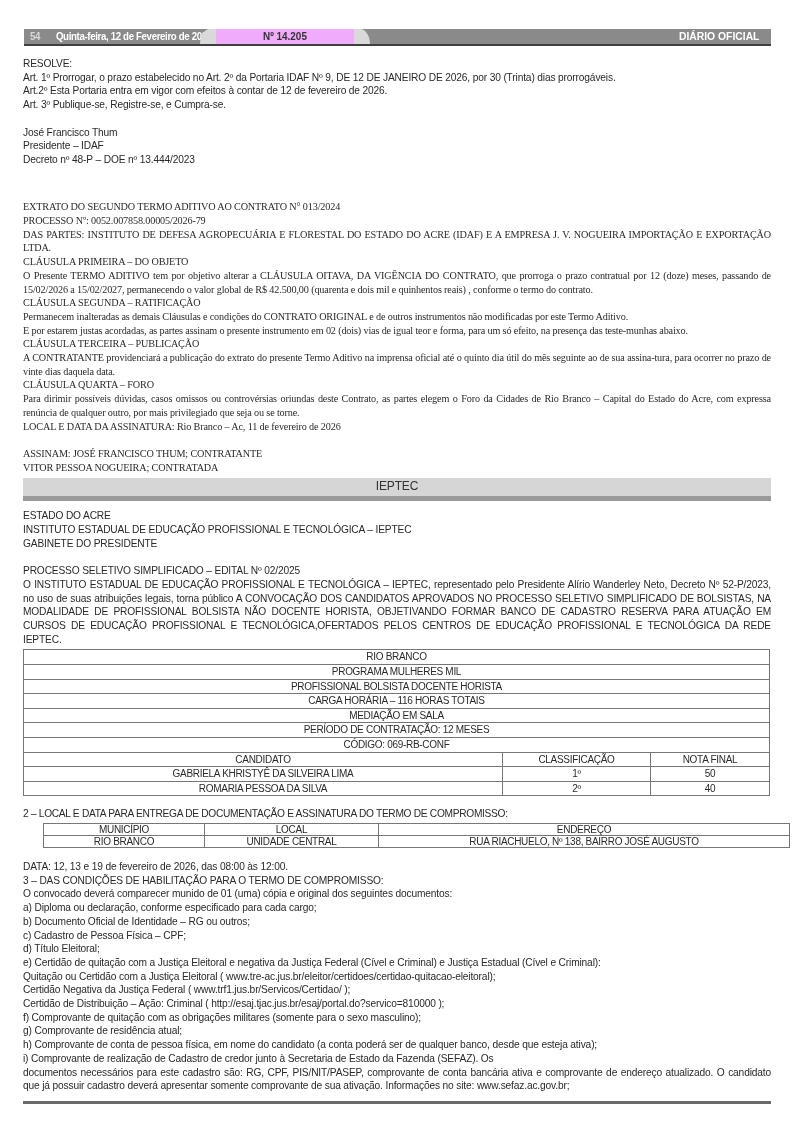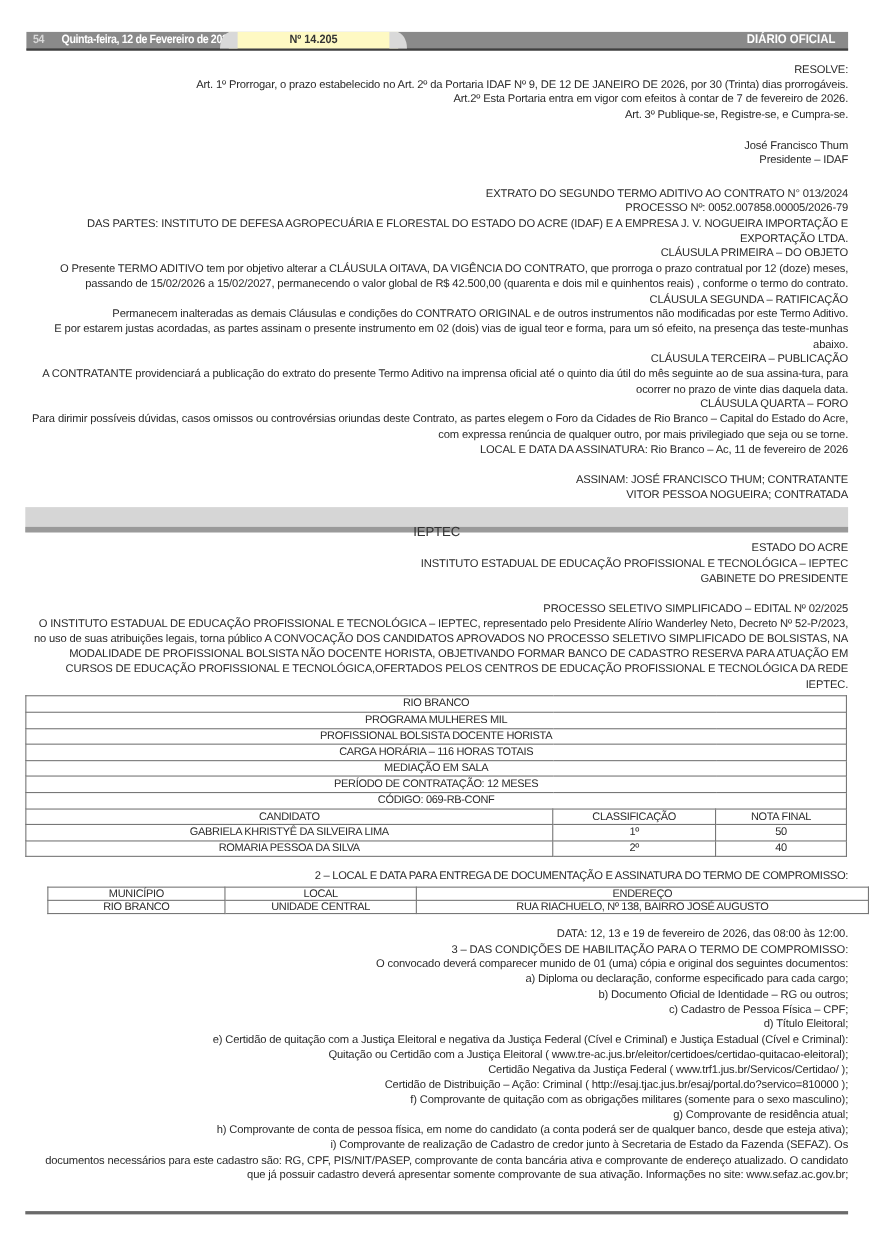--- a/index.html
+++ b/index.html
@@ -12,21 +12,21 @@
     background: #8a8a8a; border-bottom: 2px solid #3f3f3f;
   }
   .header .left {
     position: absolute; left: 6px; top: 1px; font-size: 11px; font-weight: bold;
     color: #ffffff; letter-spacing: -0.4px; font-family: "Liberation Sans", sans-serif;
     transform: scaleX(0.88); transform-origin: left center; white-space: nowrap;
   }
   .header .left .pg { color: #d8d8d8; margin-right: 18px; }
   .header .mid {
     position: absolute; left: 184px; top: 0; width: 154px; height: 15px;
-    background: #fef9c3; border-radius: 0 0 0 0;
+    background: #f0abfc; border-radius: 0 0 0 0;
   }
   .header .mid::before {
     content: ""; position: absolute; left: -8px; top: 0; width: 16px; height: 15px;
     background: #d9d9d9; border-top-left-radius: 10px 15px;
   }
   .header .mid::after {
     content: ""; position: absolute; right: -8px; top: 0; width: 16px; height: 15px;
     background: #d9d9d9; border-top-right-radius: 10px 15px;
   }
   .header .num {
@@ -34,29 +34,29 @@
     font-size: 11px; font-weight: bold; color: #333; transform: scaleX(0.9);
   }
   .header .right {
     position: absolute; right: 12px; top: 1px; font-size: 11.5px; font-weight: bold;
     color: #ffffff; transform: scaleX(0.9); transform-origin: right center;
   }
   .content {
     position: absolute; left: 23px; top: 57px; width: 748px;
     font-size: 10.2px; line-height: 13.7px; letter-spacing: -0.15px;
   }
-  .content p { margin: 0; text-align: right; }
+  .content p { margin: 0; }
   .j { text-align: justify; }
   .gap { height: 13.7px; }
   .section-band {
     margin: 4px 0 0 0; height: 18px; background: #d6d6d6;
     border-bottom: 5px solid #9a9a9a; position: relative;
   }
   .section-band span {
-    position: absolute; left: 0; right: 0; top: 16px; text-align: center;
+    position: absolute; left: 0; right: 0; top: 2px; text-align: center;
     font-size: 12px; color: #333;
   }
   table.t { border-collapse: collapse; width: 747px; margin-top: 3px; }
   table.t td {
     border: 1px solid #777; font-size: 10px; line-height: 13.6px; height: 13.6px;
     padding: 0 1px; text-align: center; letter-spacing: -0.3px;
   }
   table.t td.l { text-align: center; }
   table.t2 { border-collapse: collapse; width: 747px; margin-top: 2px; margin-left: 20px; }
   table.t2 td {
@@ -77,28 +77,29 @@
   <div class="mid">
     <div class="num">Nº 14.205</div>
   </div>
   <div class="right">DIÁRIO OFICIAL</div>
 </div>
 
 <div class="content">
   <div>
     <p>RESOLVE:</p>
     <p>Art. 1º Prorrogar, o prazo estabelecido no Art. 2º da Portaria IDAF Nº 9, DE 12 DE JANEIRO DE 2026, por 30 (Trinta) dias prorrogáveis.</p>
-    <p>Art.2º Esta Portaria entra em vigor com efeitos à contar de 7 de fevereiro de 2026.</p>
+    <p>Art.2º Esta Portaria entra em vigor com efeitos à contar de 12 de fevereiro de 2026.</p>
     <p>Art. 3º Publique-se, Registre-se, e Cumpra-se.</p>
     <div class="gap"></div>
     <p>José Francisco Thum</p>
     <p>Presidente – IDAF</p>
+    <p>Decreto nº 48-P – DOE nº 13.444/2023</p>
   </div>
   <div class="gap"></div>
-  <div class="j" style="margin-top:3px;">
+  <div class="j" style="margin-top:20px;font-family:Liberation Serif, serif;">
     <p>EXTRATO DO SEGUNDO TERMO ADITIVO AO CONTRATO N° 013/2024</p>
     <p>PROCESSO Nº: 0052.007858.00005/2026-79</p>
     <p>DAS PARTES: INSTITUTO DE DEFESA AGROPECUÁRIA E FLORESTAL DO ESTADO DO ACRE (IDAF) E A EMPRESA J. V. NOGUEIRA IMPORTAÇÃO E EXPORTAÇÃO LTDA.</p>
     <p>CLÁUSULA PRIMEIRA – DO OBJETO</p>
     <p>O Presente TERMO ADITIVO tem por objetivo alterar a CLÁUSULA OITAVA, DA VIGÊNCIA DO CONTRATO, que prorroga o prazo contratual por 12 (doze) meses, passando de 15/02/2026 a 15/02/2027, permanecendo o valor global de R$ 42.500,00 (quarenta e dois mil e quinhentos reais) , conforme o termo do contrato.</p>
     <p>CLÁUSULA SEGUNDA – RATIFICAÇÃO</p>
     <p>Permanecem inalteradas as demais Cláusulas e condições do CONTRATO ORIGINAL e de outros instrumentos não modificadas por este Termo Aditivo.</p>
     <p>E por estarem justas acordadas, as partes assinam o presente instrumento em 02 (dois) vias de igual teor e forma, para um só efeito, na presença das teste-munhas abaixo.</p>
     <p>CLÁUSULA TERCEIRA – PUBLICAÇÃO</p>
     <p>A CONTRATANTE providenciará a publicação do extrato do presente Termo Aditivo na imprensa oficial até o quinto dia útil do mês seguinte ao de sua assina-tura, para ocorrer no prazo de vinte dias daquela data.</p>
@@ -158,21 +159,21 @@
     </tr>
     <tr>
       <td class="l">ROMARIA PESSOA DA SILVA</td>
       <td>2º</td>
       <td>40</td>
     </tr>
   </tbody>
     </table>
 
   <div class="gap" style="height:11px;"></div>
-  <p style="letter-spacing:-0.3px;margin-left:17px;">2 – LOCAL E DATA PARA ENTREGA DE DOCUMENTAÇÃO E ASSINATURA DO TERMO DE COMPROMISSO:</p>
+  <p style="letter-spacing:-0.3px;">2 – LOCAL E DATA PARA ENTREGA DE DOCUMENTAÇÃO E ASSINATURA DO TERMO DE COMPROMISSO:</p>
   <table class="t2">
     <tbody>
         <tr>
       <td style="width:160px">MUNICÍPIO</td>
       <td style="width:173px">LOCAL</td>
       <td>ENDEREÇO</td>
     </tr>
     <tr>
       <td>RIO BRANCO</td>
       <td>UNIDADE CENTRAL</td>

